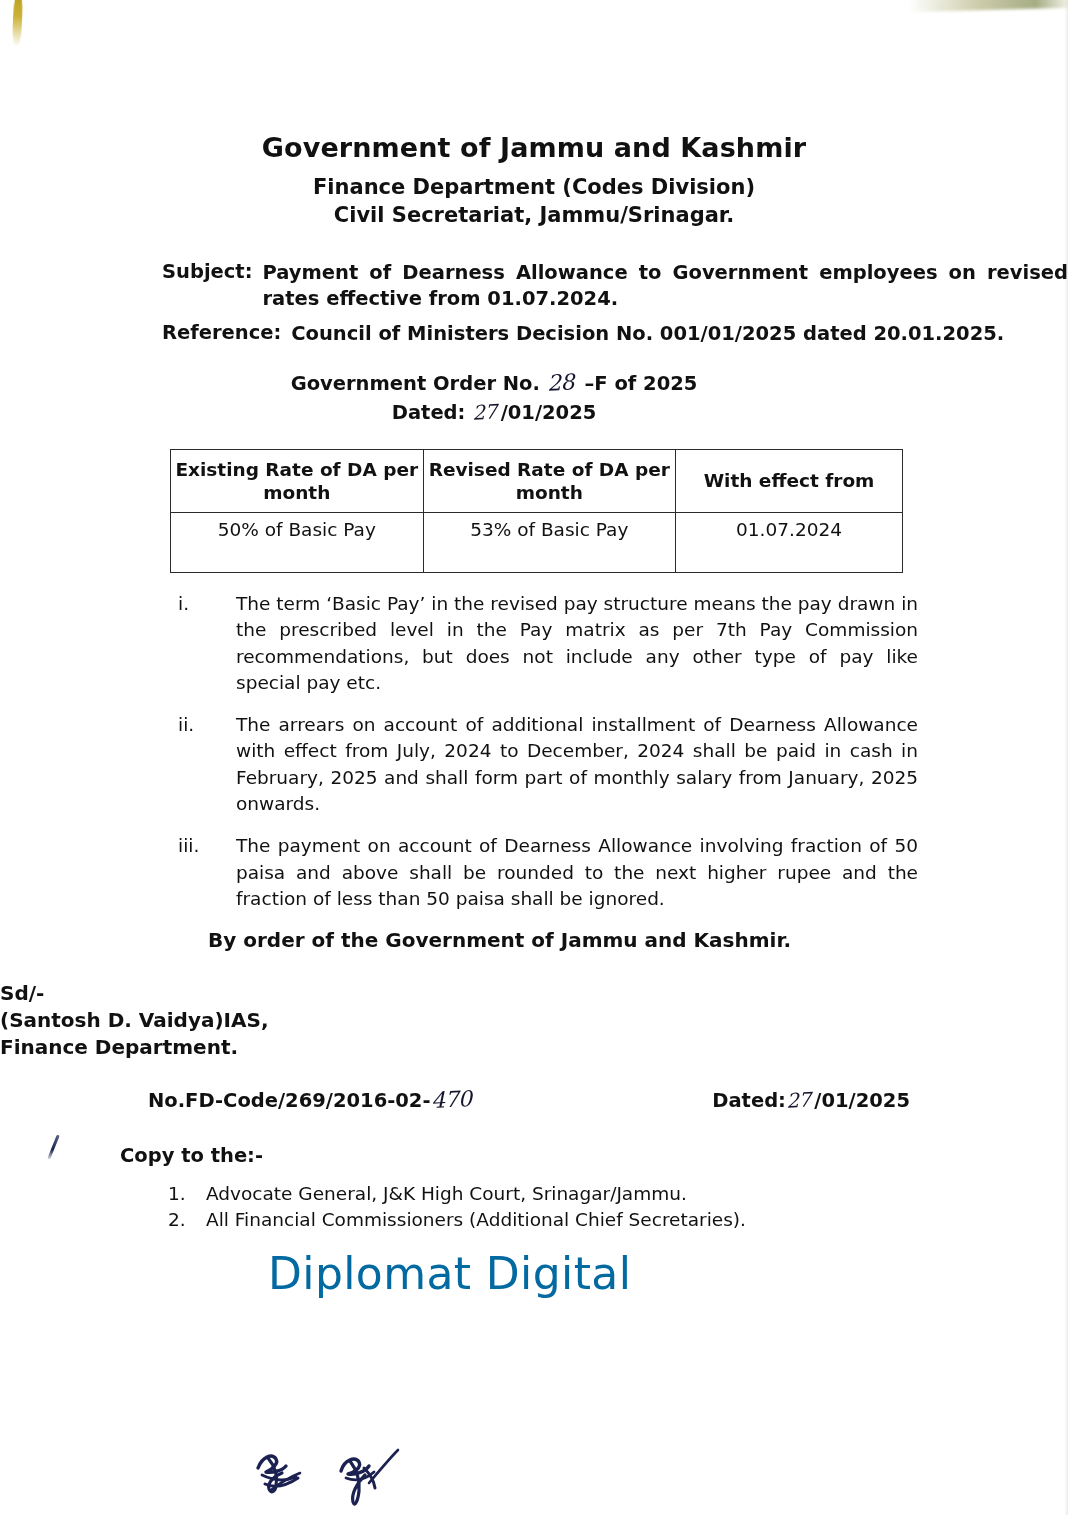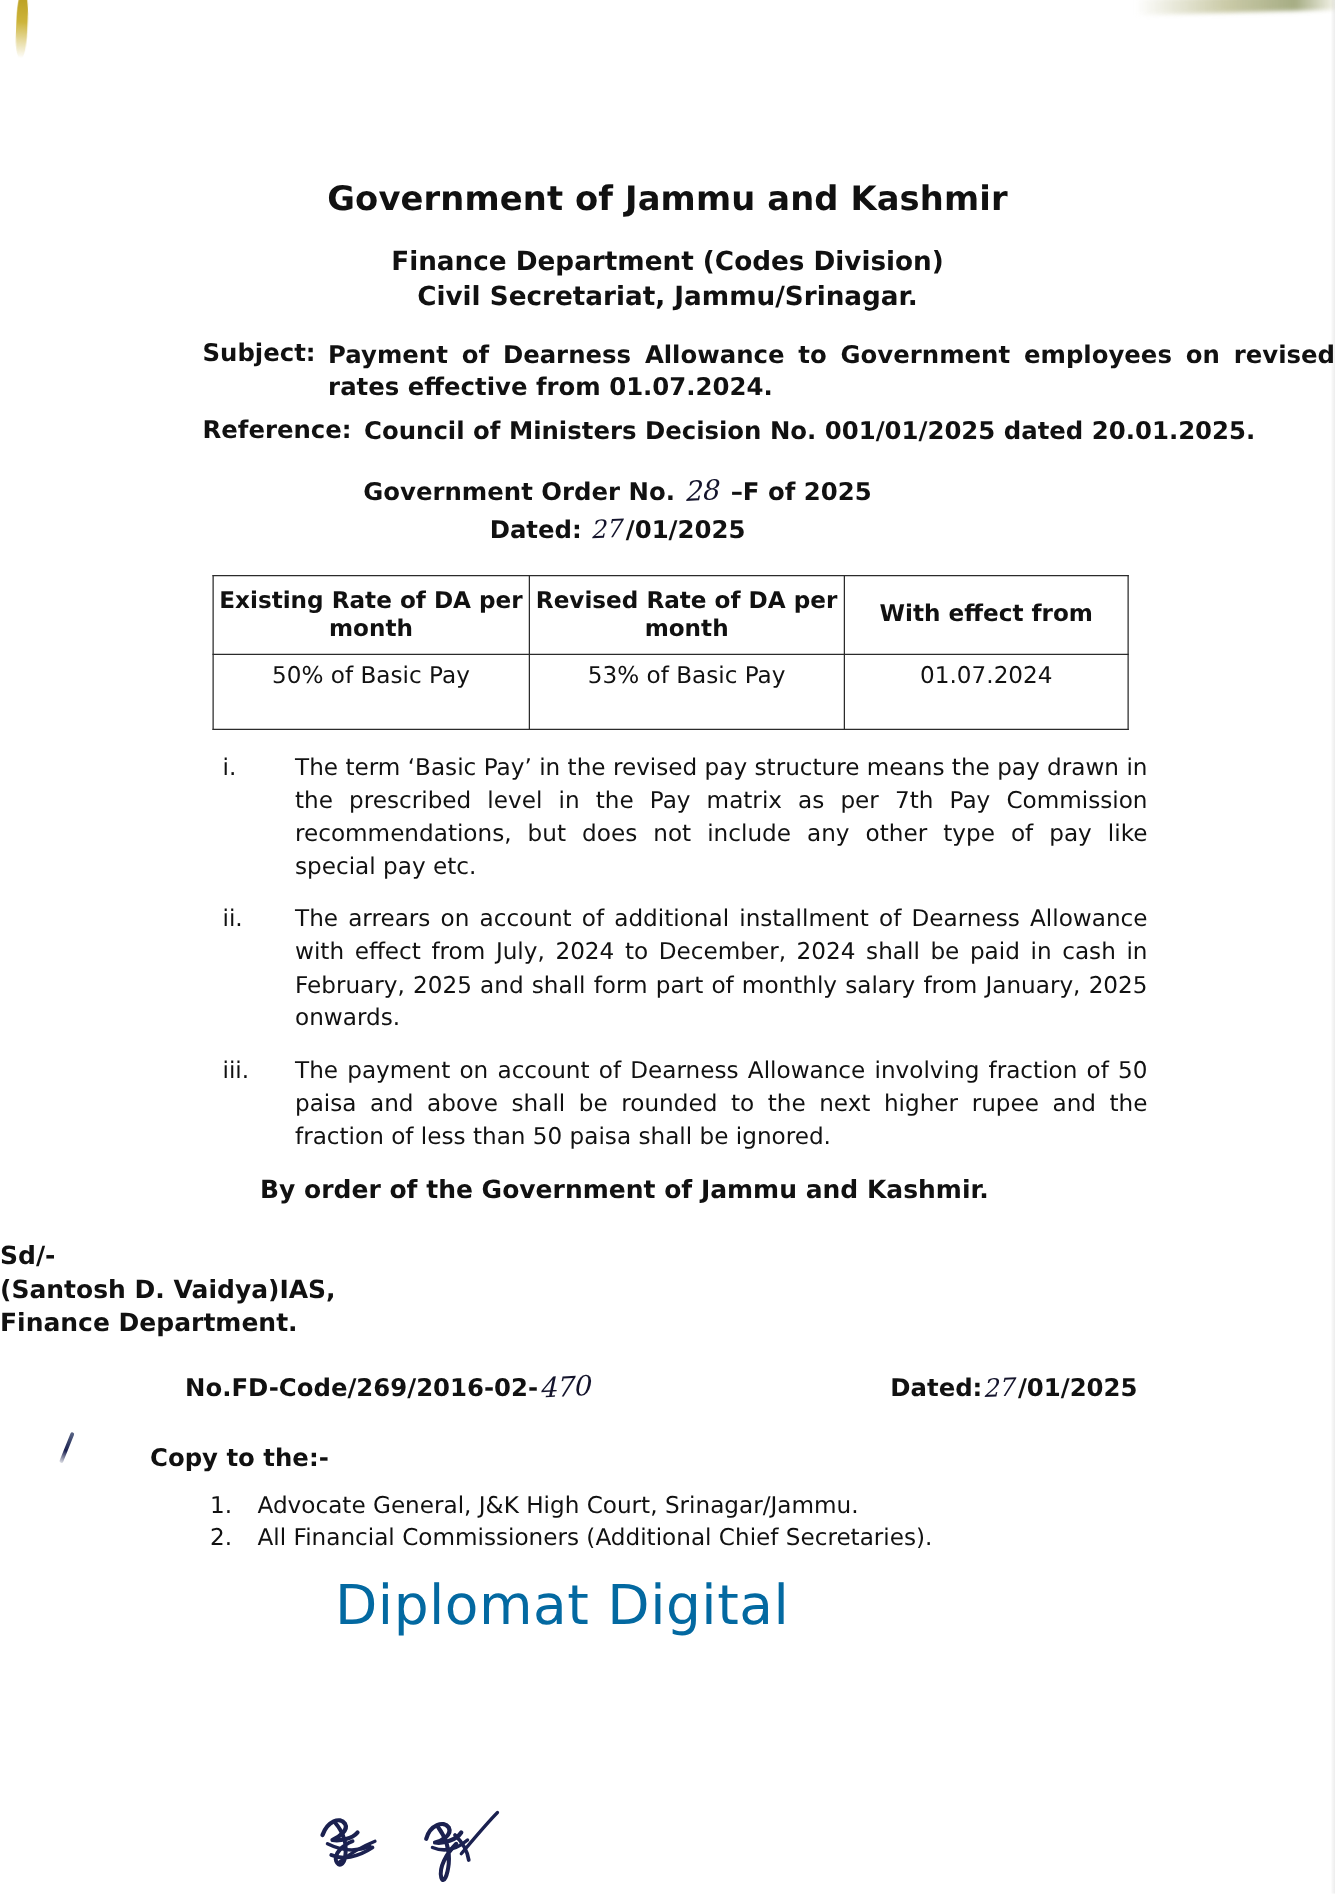--- a/index.html
+++ b/index.html
@@ -39,52 +39,52 @@
   .scan-edge-right {
     position: absolute;
     right: 0; top: 0; bottom: 0;
     width: 3px;
     background: linear-gradient(to right, rgba(0,0,0,0.02), rgba(0,0,0,0.07));
   }
 
   
   .page {
     position: absolute;
-    left: 0; top: 16px;
+    left: 0; top: 4px;
     width: 1068px;
     height: 1227px;
   }
 
   
   .org-block {
     text-align: center;
     margin-top: 128px;
   }
   .org-line1 {
     font-size: 27px;
     font-weight: bold;
     letter-spacing: 0.1px;
     line-height: 1.18;
   }
   .org-line2 {
     font-size: 21px;
     font-weight: bold;
     line-height: 1.3;
-    margin-top: 20px;
+    margin-top: 10px;
   }
   .org-line3 {
     font-size: 21px;
     font-weight: bold;
     line-height: 1.3;
     margin-top: 1px;
   }
 
   
   .meta-block {
-    margin-top: 20px;
+    margin-top: 31px;
     padding-left: 162px;
   }
   .meta-row {
     display: flex;
     align-items: flex-start;
     margin-bottom: 9px;
   }
   .meta-label {
     font-size: 19.5px;
     font-weight: bold;

